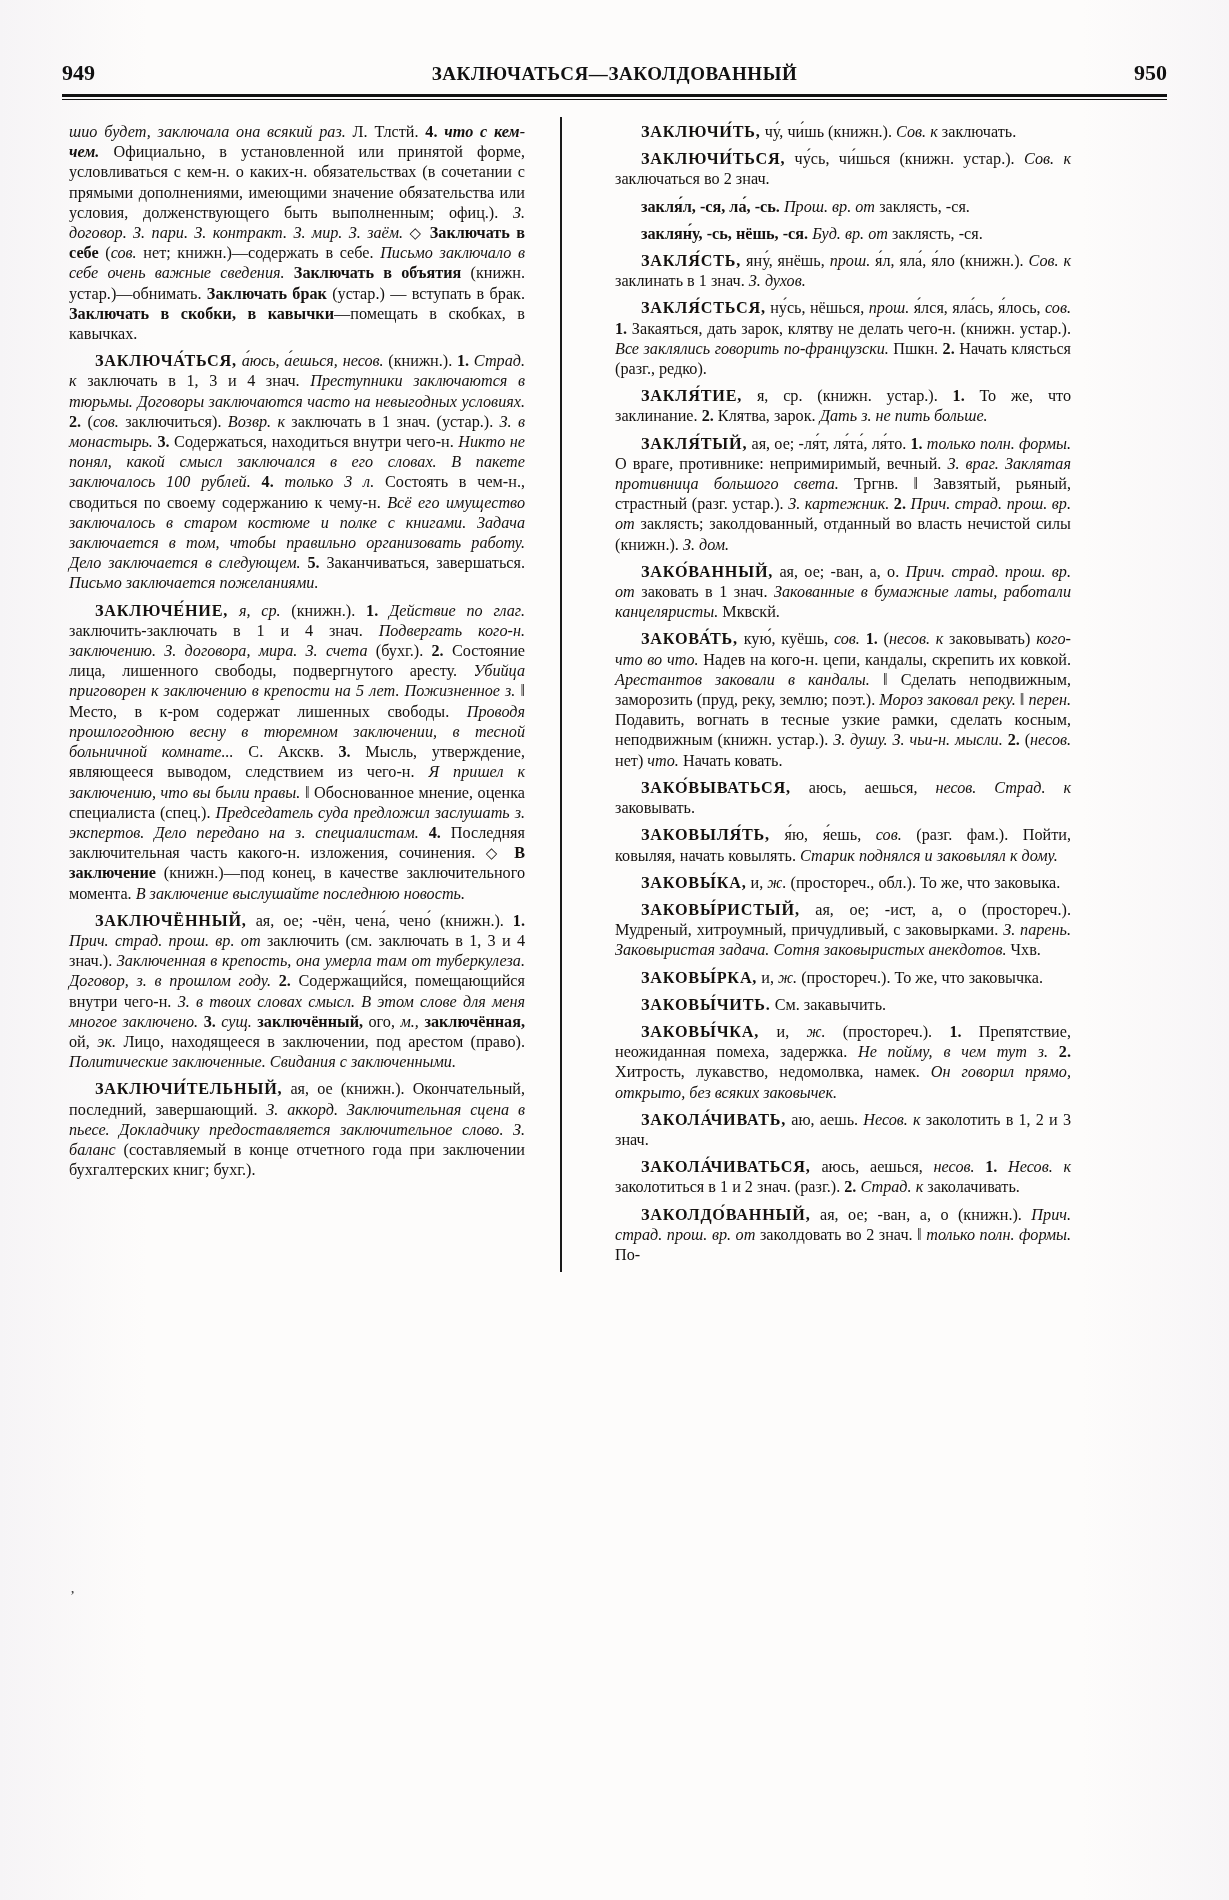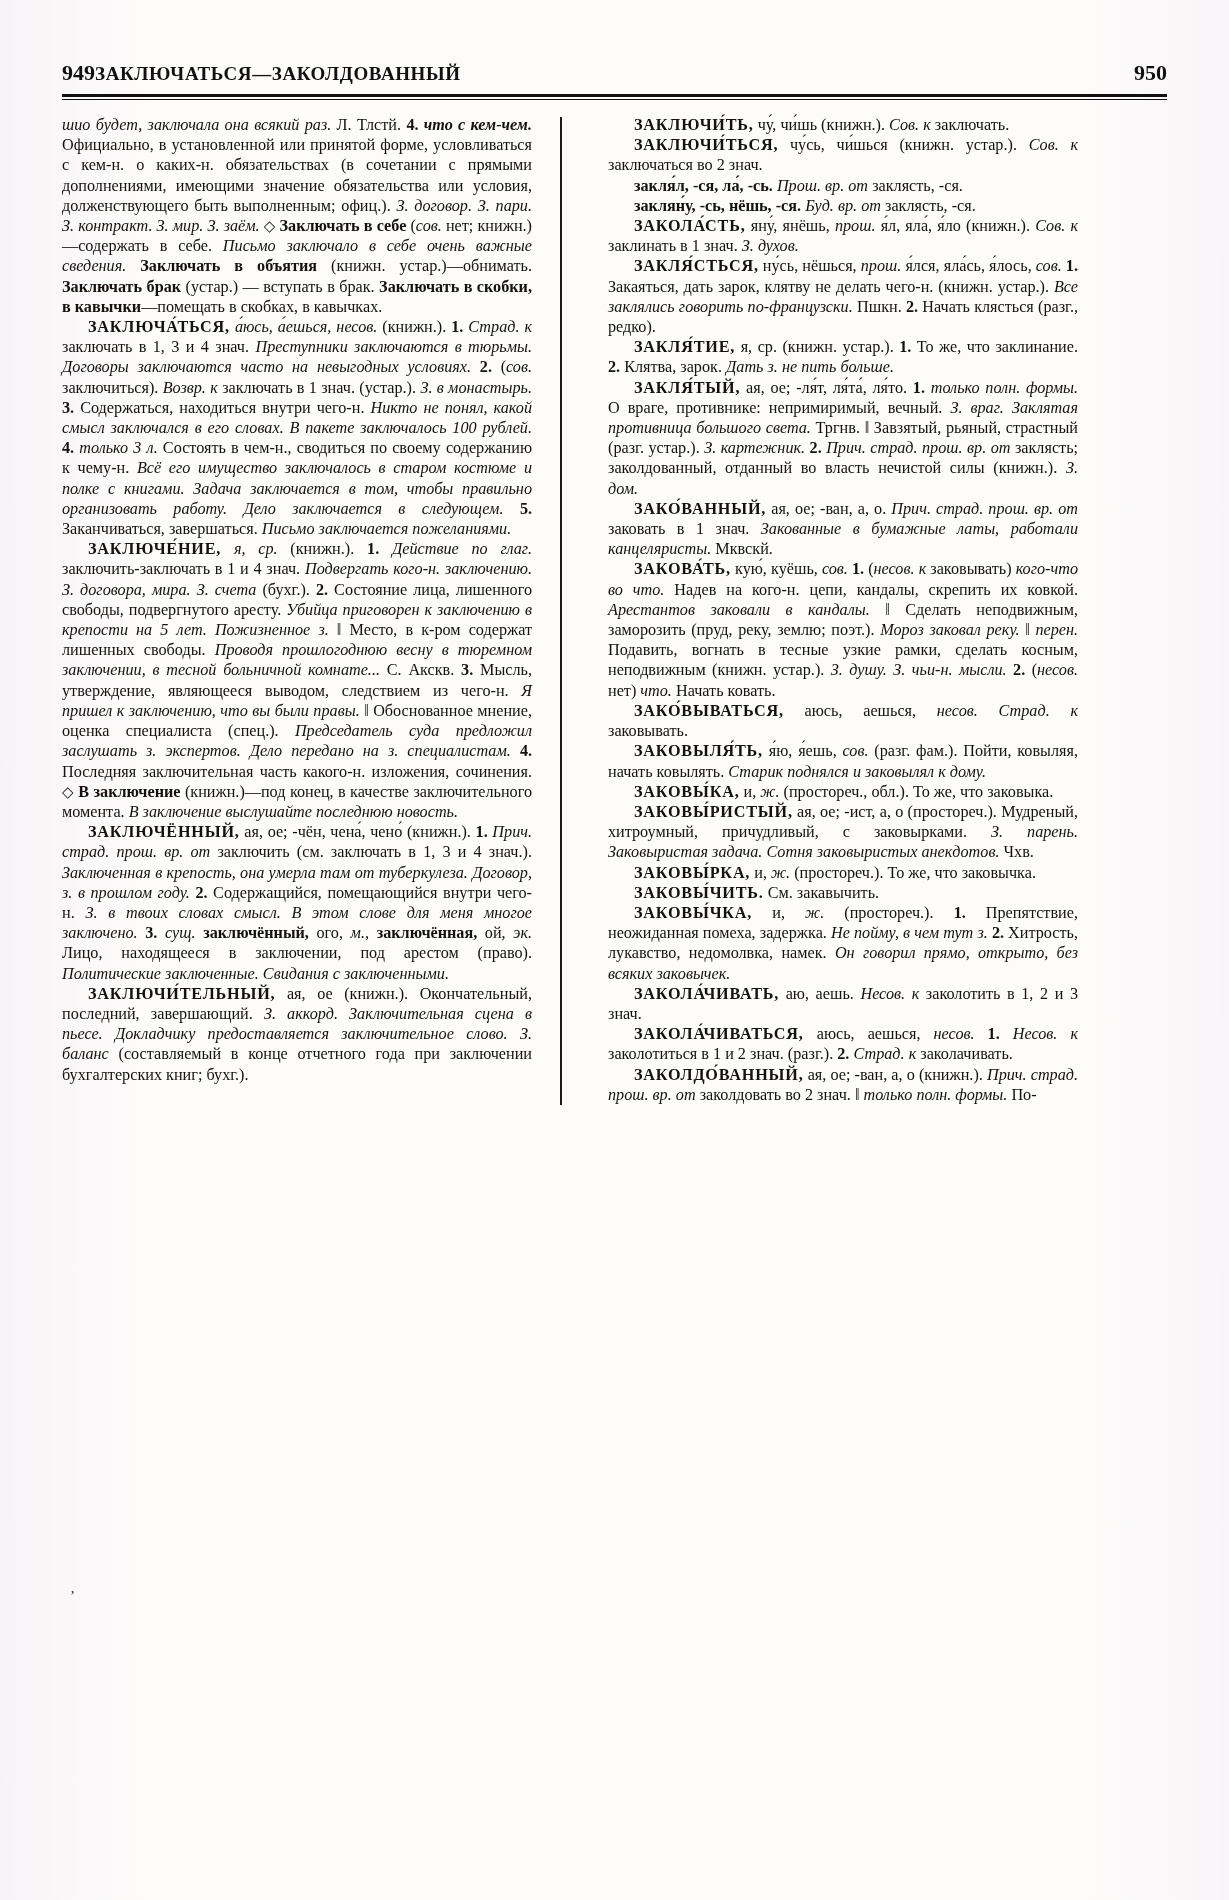--- a/index.html
+++ b/index.html
@@ -44,20 +44,21 @@
     font-weight: bold;
     font-size: 22px;
     letter-spacing: 0px;
     color: #111;
   }
   .head-title {
     font-weight: bold;
     font-size: 19px;
     letter-spacing: 0.6px;
     color: #111;
+    text-align: center;
     flex: 1;
   }
   .rule-double {
     position: relative;
     height: 7px;
     margin-bottom: 14px;
   }
   .rule-double::before,
   .rule-double::after {
     content: "";
@@ -86,21 +87,21 @@
   .col-left { padding-right: 28px; }
   .col-right { padding-left: 46px; }
   .col-divider {
     width: 2px;
     background: #1a1a1a;
     margin: 2px 0 0 0;
     align-self: stretch;
     flex: 0 0 2px;
   }
 
-  .entry { margin: 0; text-indent: 26px; }
+  .entry { margin: 7px; text-indent: 26px; }
   .entry.cont { text-indent: 0; }
 
   .hw {
     font-weight: bold;
     letter-spacing: 0.8px;
   }
   .bold { font-weight: bold; }
   .it { font-style: italic; }
   .bi { font-weight: bold; font-style: italic; }
   .num { font-weight: bold; }
@@ -138,21 +139,21 @@
           <p class="entry"><span class="hw">ЗАКЛЮЧЕ́НИЕ,</span> <span class="it">я, ср.</span> (книжн.). <span class="num">1.</span> <span class="it">Действие по глаг.</span> заключить-заключать в 1 и 4 знач. <span class="it">Подвергать кого-н. заключению. З. договора, мира. З. счета</span> (бухг.). <span class="num">2.</span> Состояние лица, лишенного свободы, подвергнутого аресту. <span class="it">Убийца приговорен к заключению в крепости на 5 лет. Пожизненное з.</span> <span class="sep">‖</span> Место, в к-ром содержат лишенных свободы. <span class="it">Проводя прошлогоднюю весну в тюремном заключении, в тесной больничной комнате...</span> С. Акскв. <span class="num">3.</span> Мысль, утверждение, являющееся выводом, следствием из чего-н. <span class="it">Я пришел к заключению, что вы были правы.</span> <span class="sep">‖</span> Обоснованное мнение, оценка специалиста (спец.). <span class="it">Председатель суда предложил заслушать з. экспертов. Дело передано на з. специалистам.</span> <span class="num">4.</span> Последняя заключительная часть какого-н. изложения, сочинения. <span class="dia">◇</span> <span class="bold">В заключение</span> (книжн.)—под конец, в качестве заключительного момента. <span class="it">В заключение выслушайте последнюю новость.</span></p>
           <p class="entry"><span class="hw">ЗАКЛЮЧЁННЫЙ,</span> ая, ое; -чён, чена́, чено́ (книжн.). <span class="num">1.</span> <span class="it">Прич. страд. прош. вр. от</span> заключить (см. заключать в 1, 3 и 4 знач.). <span class="it">Заключенная в крепость, она умерла там от туберкулеза. Договор, з. в прошлом году.</span> <span class="num">2.</span> Содержащийся, помещающийся внутри чего-н. <span class="it">З. в твоих словах смысл. В этом слове для меня многое заключено.</span> <span class="num">3.</span> <span class="it">сущ.</span> <span class="bold">заключённый,</span> ого, <span class="it">м.,</span> <span class="bold">заключённая,</span> ой, <span class="it">эк.</span> Лицо, находящееся в заключении, под арестом (право). <span class="it">Политические заключенные. Свидания с заключенными.</span></p>
           <p class="entry"><span class="hw">ЗАКЛЮЧИ́ТЕЛЬНЫЙ,</span> ая, ое (книжн.). Окончательный, последний, завершающий. <span class="it">З. аккорд. Заключительная сцена в пьесе. Докладчику предоставляется заключительное слово. З. баланс</span> (составляемый в конце отчетного года при заключении бухгалтерских книг; бухг.).</p>
         </div>
       <div class="col-divider"></div>
       <div class="col col-right">
           <p class="entry"><span class="hw">ЗАКЛЮЧИ́ТЬ,</span> чу́, чи́шь (книжн.). <span class="it">Сов.</span> <span class="it">к</span> заключать.</p>
           <p class="entry"><span class="hw">ЗАКЛЮЧИ́ТЬСЯ,</span> чу́сь, чи́шься (книжн. устар.). <span class="it">Сов.</span> <span class="it">к</span> заключаться во 2 знач.</p>
           <p class="entry"><span class="bold">закля́л, -ся, ла́, -сь.</span> <span class="it">Прош. вр. от</span> заклясть, -ся.</p>
           <p class="entry"><span class="bold">заклян́у, -сь, нёшь, -ся.</span> <span class="it">Буд. вр. от</span> заклясть, -ся.</p>
-          <p class="entry"><span class="hw">ЗАКОЛА́СТЬ,</span> яну́, янёшь, <span class="it">прош.</span> я́л, яла́, я́ло (книжн.). <span class="it">Сов.</span> <span class="it">к</span> заклинать в 1 знач. <span class="it">З. духов.</span></p>
+          <p class="entry"><span class="hw">ЗАКЛЯ́СТЬ,</span> яну́, янёшь, <span class="it">прош.</span> я́л, яла́, я́ло (книжн.). <span class="it">Сов.</span> <span class="it">к</span> заклинать в 1 знач. <span class="it">З. духов.</span></p>
           <p class="entry"><span class="hw">ЗАКЛЯ́СТЬСЯ,</span> ну́сь, нёшься, <span class="it">прош.</span> я́лся, яла́сь, я́лось, <span class="it">сов.</span> <span class="num">1.</span> Закаяться, дать зарок, клятву не делать чего-н. (книжн. устар.). <span class="it">Все заклялись говорить по-французски.</span> Пшкн. <span class="num">2.</span> Начать клясться (разг., редко).</p>
           <p class="entry"><span class="hw">ЗАКЛЯ́ТИЕ,</span> я, ср. (книжн. устар.). <span class="num">1.</span> То же, что заклинание. <span class="num">2.</span> Клятва, зарок. <span class="it">Дать з. не пить больше.</span></p>
           <p class="entry"><span class="hw">ЗАКЛЯ́ТЫЙ,</span> ая, ое; -ля́т, ля́та́, ля́то. <span class="num">1.</span> <span class="it">только полн. формы.</span> О враге, противнике: непримиримый, вечный. <span class="it">З. враг. Заклятая противница большого света.</span> Тргнв. <span class="sep">‖</span> Завзятый, рьяный, страстный (разг. устар.). <span class="it">З. картежник.</span> <span class="num">2.</span> <span class="it">Прич. страд. прош. вр. от</span> заклясть; заколдованный, отданный во власть нечистой силы (книжн.). <span class="it">З. дом.</span></p>
           <p class="entry"><span class="hw">ЗАКО́ВАННЫЙ,</span> ая, ое; -ван, а, о. <span class="it">Прич. страд. прош. вр. от</span> заковать в 1 знач. <span class="it">Закованные в бумажные латы, работали канцеляристы.</span> Мквскй.</p>
           <p class="entry"><span class="hw">ЗАКОВА́ТЬ,</span> кую́, куёшь, <span class="it">сов.</span> <span class="num">1.</span> (<span class="it">несов.</span> <span class="it">к</span> заковывать) <span class="it">кого-что во что.</span> Надев на кого-н. цепи, кандалы, скрепить их ковкой. <span class="it">Арестантов заковали в кандалы.</span> <span class="sep">‖</span> Сделать неподвижным, заморозить (пруд, реку, землю; поэт.). <span class="it">Мороз заковал реку.</span> <span class="sep">‖</span> <span class="it">перен.</span> Подавить, вогнать в тесные узкие рамки, сделать косным, неподвижным (книжн. устар.). <span class="it">З. душу. З. чьи-н. мысли.</span> <span class="num">2.</span> (<span class="it">несов.</span> нет) <span class="it">что.</span> Начать ковать.</p>
           <p class="entry"><span class="hw">ЗАКО́ВЫВАТЬСЯ,</span> аюсь, аешься, <span class="it">несов.</span> <span class="it">Страд.</span> <span class="it">к</span> заковывать.</p>
           <p class="entry"><span class="hw">ЗАКОВЫЛЯ́ТЬ,</span> я́ю, я́ешь, <span class="it">сов.</span> (разг. фам.). Пойти, ковыляя, начать ковылять. <span class="it">Старик поднялся и заковылял к дому.</span></p>
           <p class="entry"><span class="hw">ЗАКОВЫ́КА,</span> и, <span class="it">ж.</span> (простореч., обл.). То же, что заковыка.</p>
           <p class="entry"><span class="hw">ЗАКОВЫ́РИСТЫЙ,</span> ая, ое; -ист, а, о (простореч.). Мудреный, хитроумный, причудливый, с заковырками. <span class="it">З. парень. Заковыристая задача. Сотня заковыристых анекдотов.</span> Чхв.</p>
           <p class="entry"><span class="hw">ЗАКОВЫ́РКА,</span> и, <span class="it">ж.</span> (простореч.). То же, что заковычка.</p>

